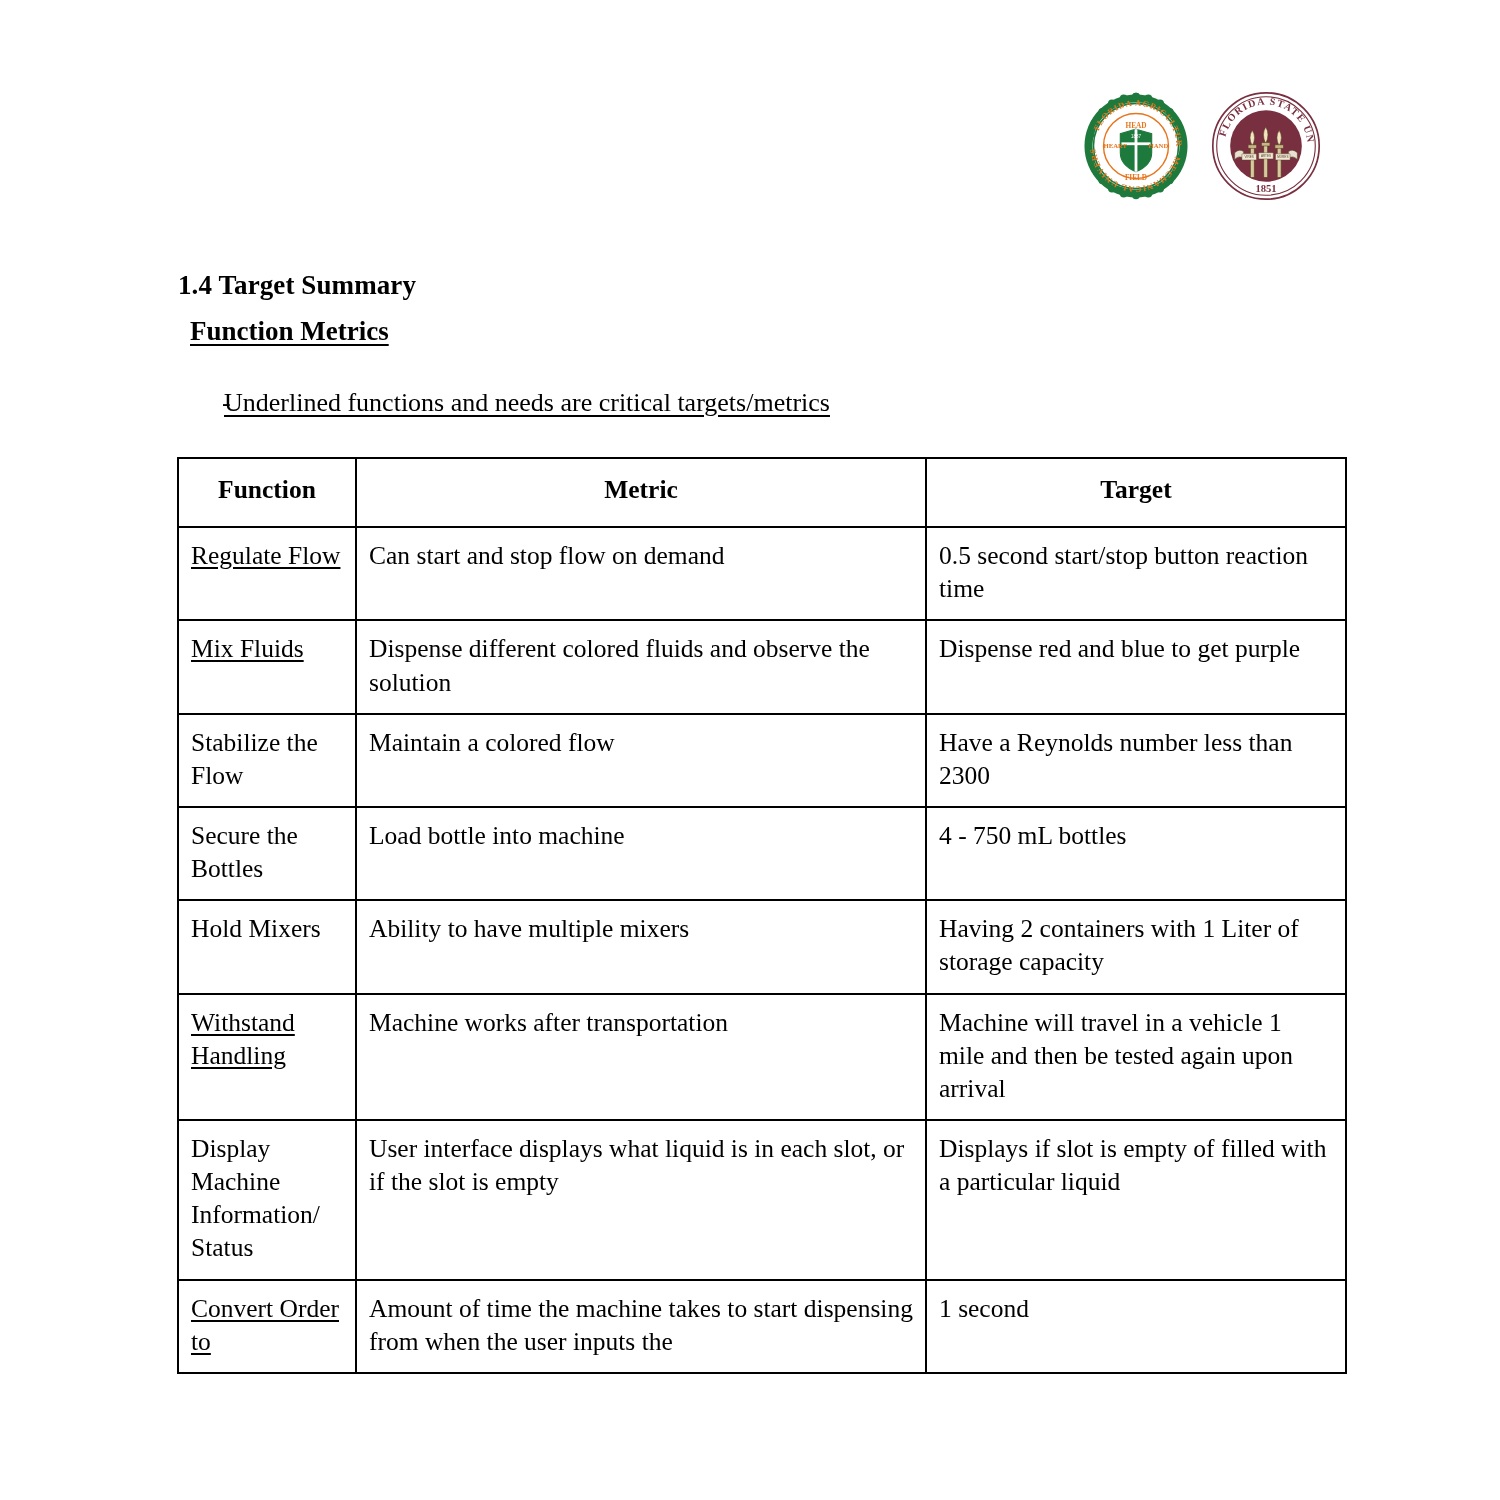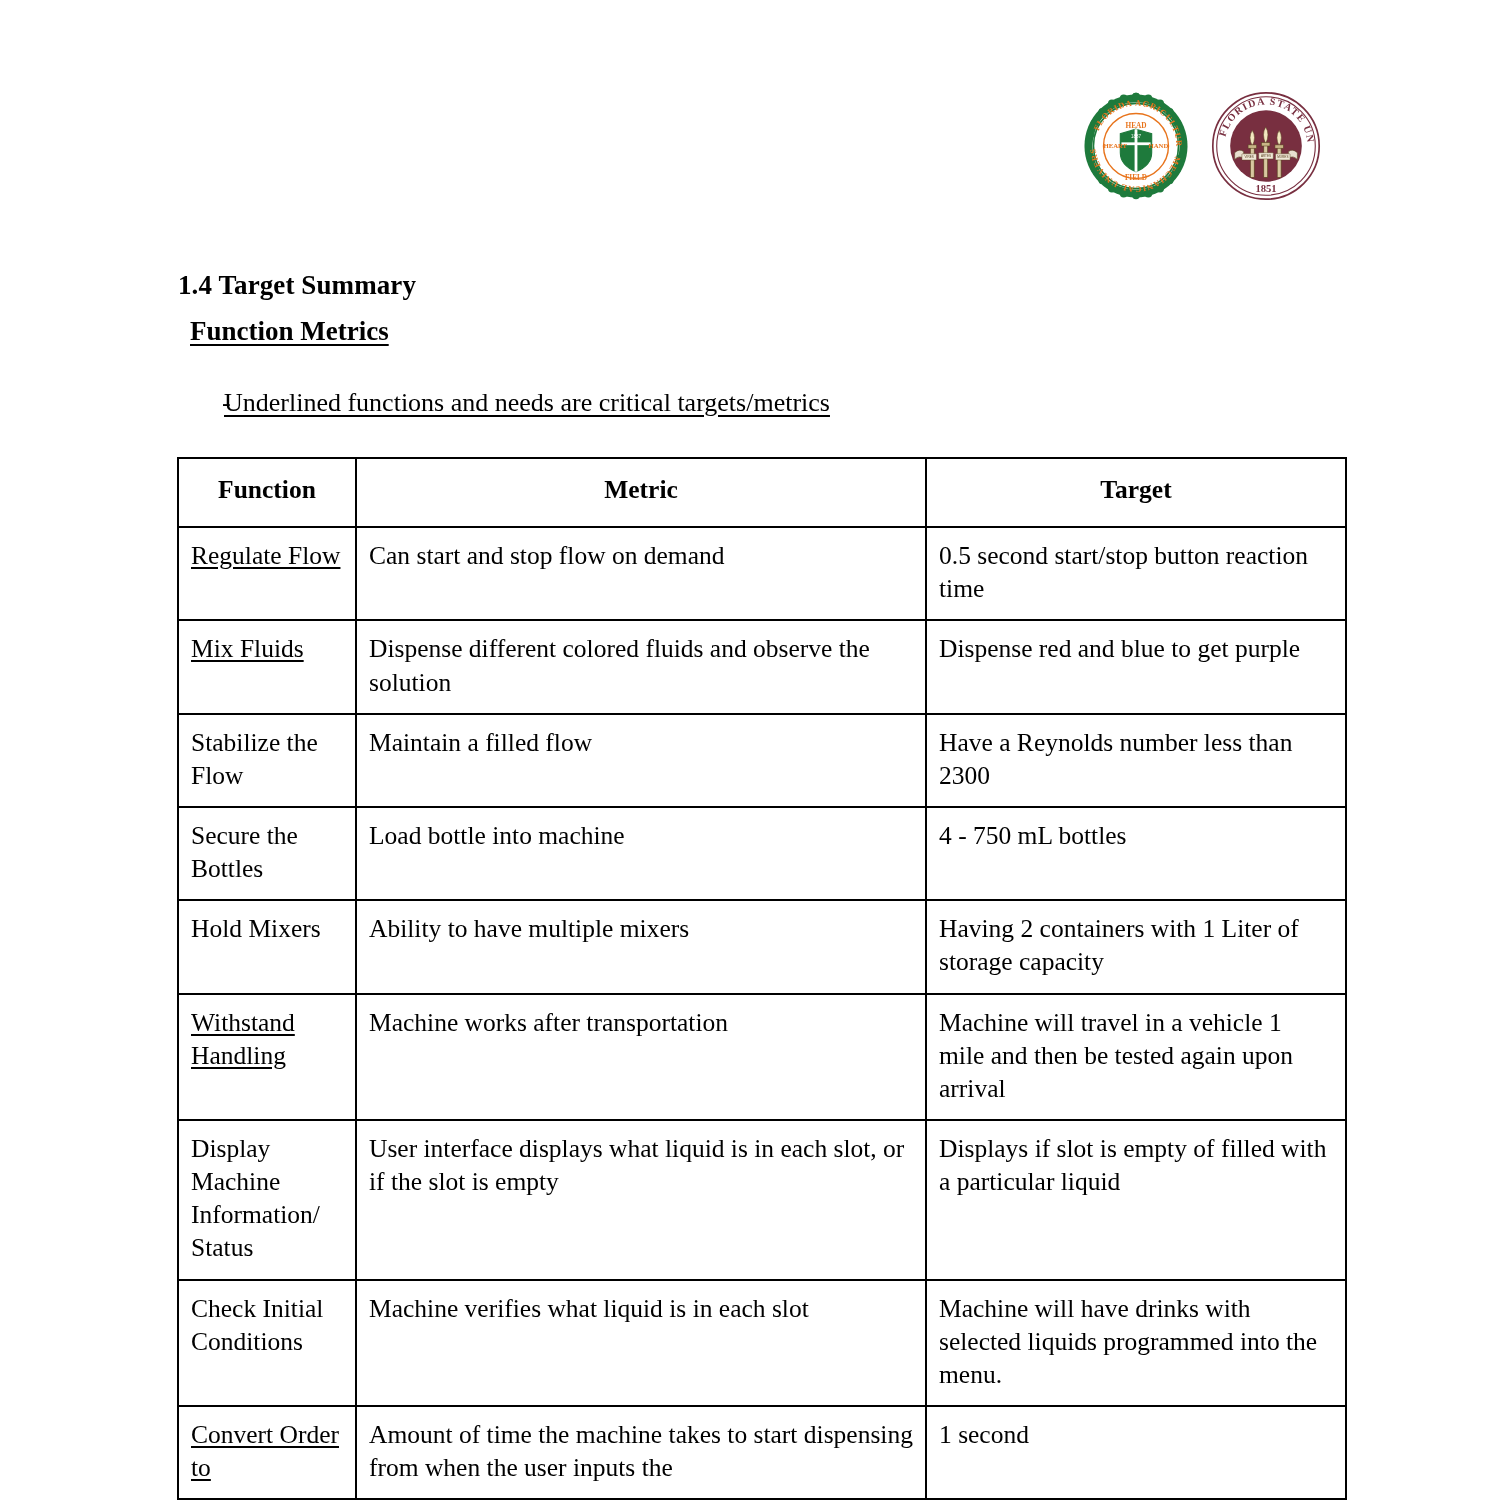--- a/index.html
+++ b/index.html
@@ -254,21 +254,21 @@
         <tr>
           <td>
             <span class="u">Mix Fluids</span>
           </td>
           <td>Dispense different colored fluids and observe the solution</td>
           <td>Dispense red and blue to get purple</td>
         </tr>
 
         <tr>
           <td>Stabilize the Flow</td>
-          <td>Maintain a filled flow</td>
+          <td>Maintain a colored flow</td>
           <td>Have a Reynolds number less than 2300</td>
         </tr>
 
         <tr>
           <td>Secure the Bottles</td>
           <td>Load bottle into machine</td>
           <td>4 - 750 mL bottles</td>
         </tr>
 
         <tr>
@@ -284,25 +284,20 @@
           <td class="pad-3">Machine works after transportation</td>
           <td class="pad-3">Machine will travel in a vehicle 1 mile and then be tested again upon arrival</td>
         </tr>
 
         <tr>
           <td>Display Machine Information/ Status</td>
           <td>User interface displays what liquid is in each slot, or if the slot is empty</td>
           <td>Displays if slot is empty of filled with a particular liquid</td>
         </tr>
 
-        <tr>
-          <td>Check Initial Conditions</td>
-          <td>Machine verifies what liquid is in each slot</td>
-          <td>Machine will have drinks with selected liquids programmed into the menu.</td>
-        </tr>
 
         <tr class="cut-row">
           <td>
             <span class="u">Convert Order to</span>
           </td>
           <td>Amount of time the machine takes to start dispensing from when the user inputs the</td>
           <td>1 second</td>
         </tr>
       </tbody>
     </table>

